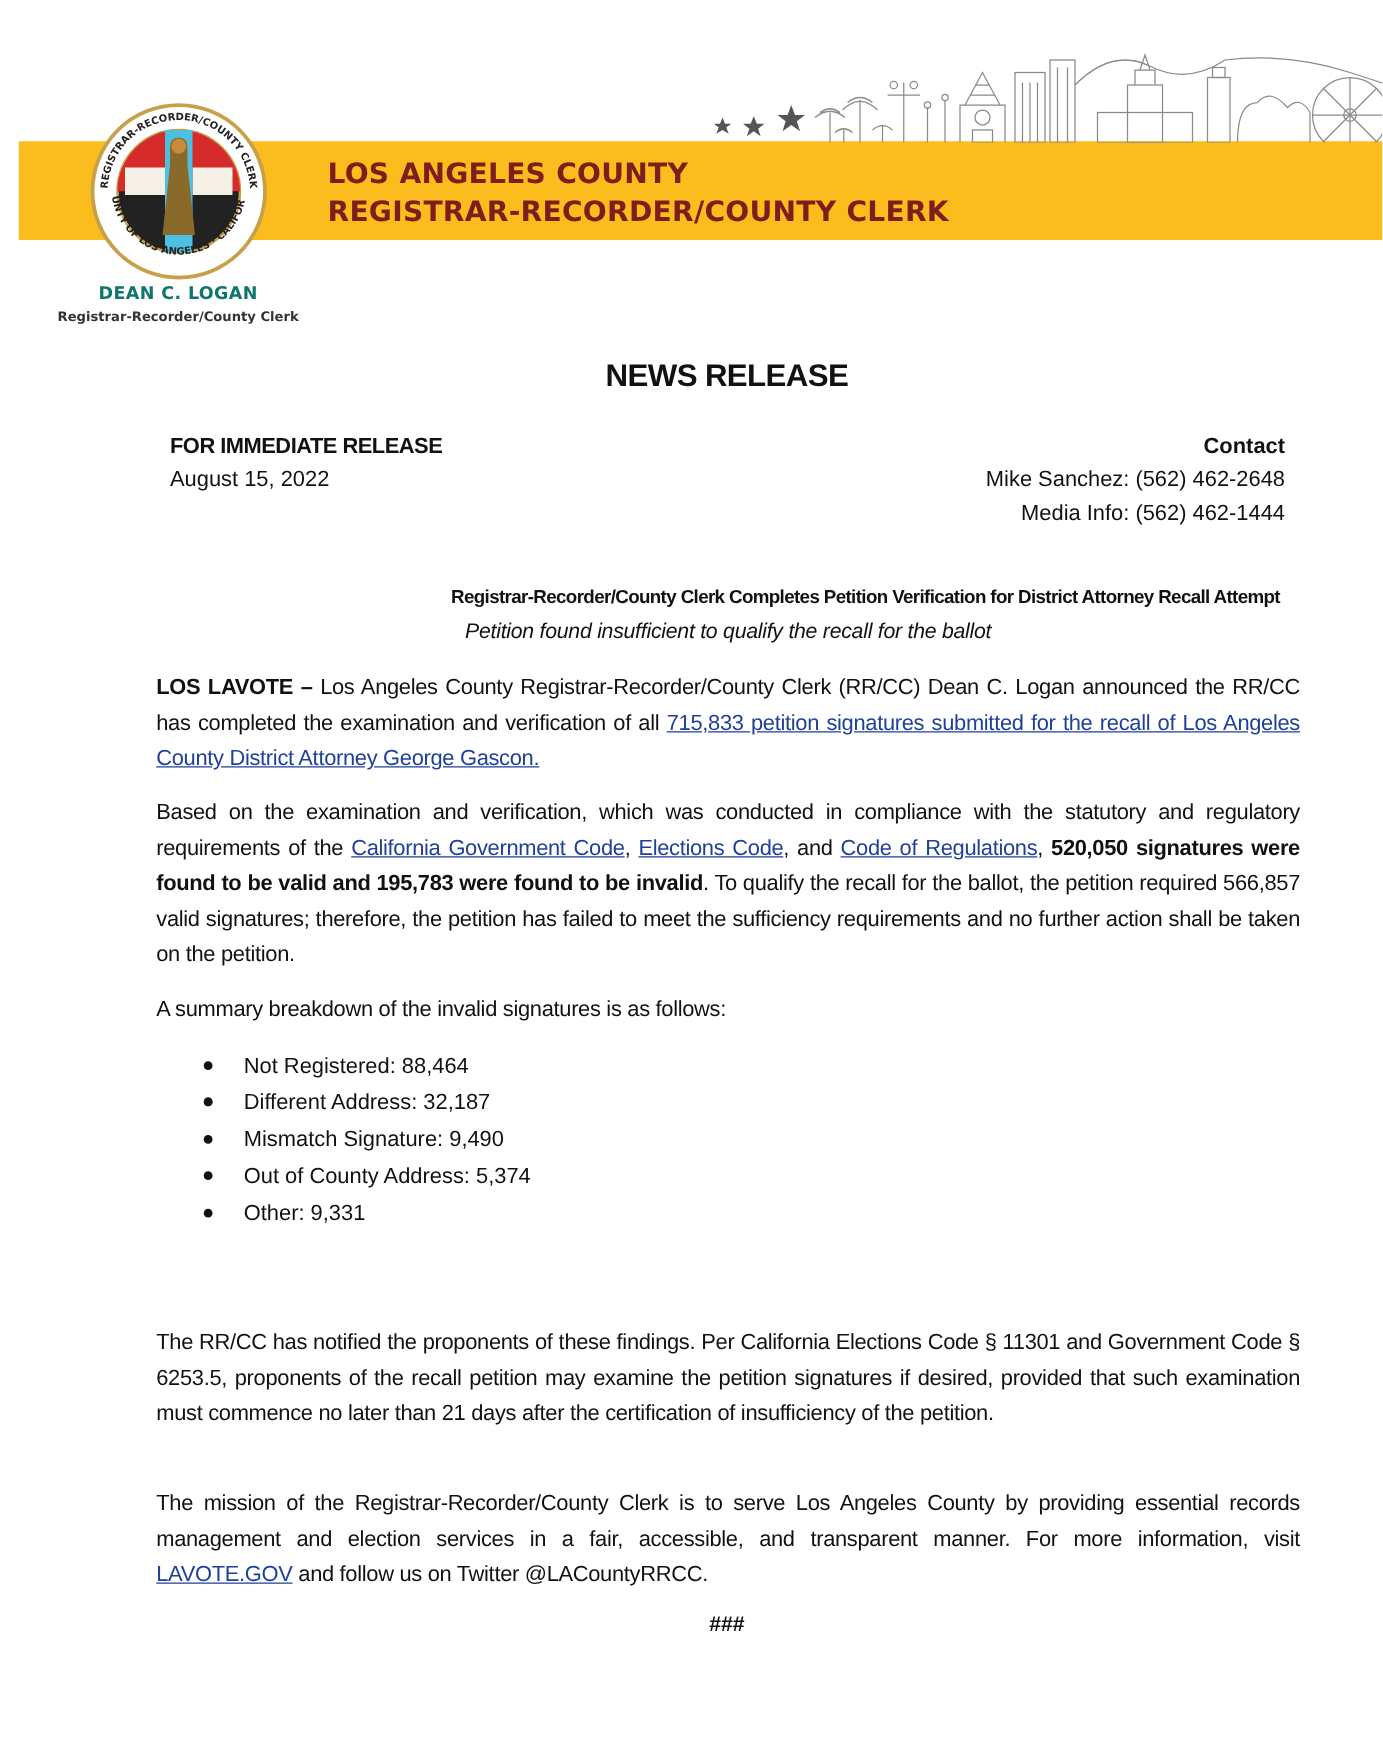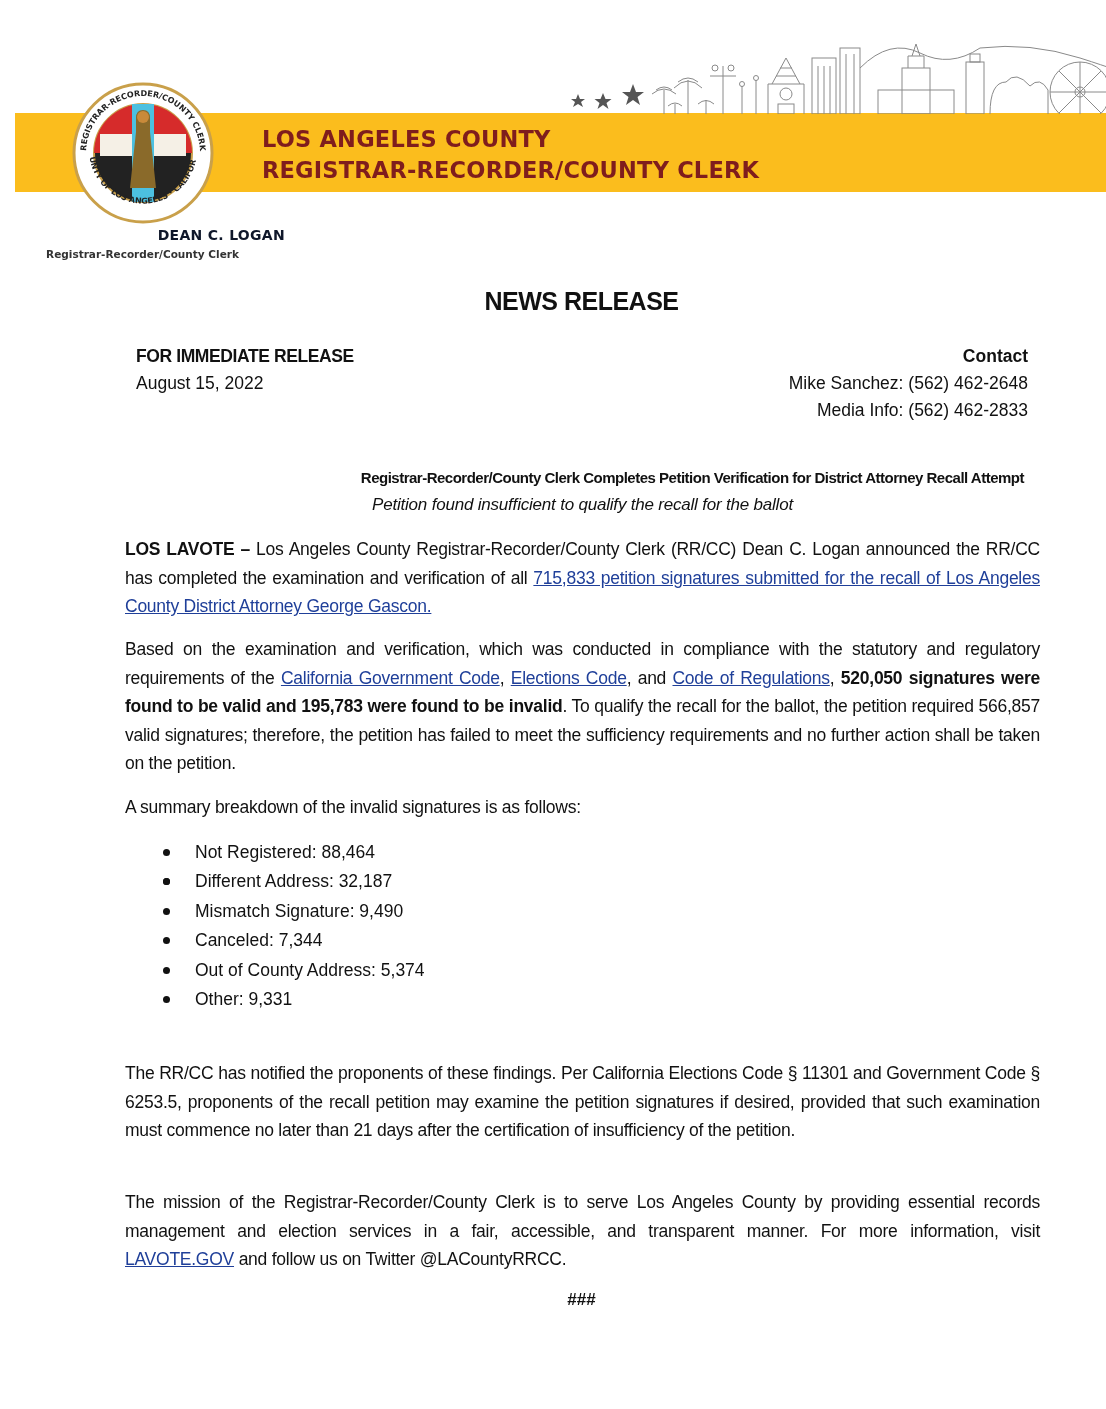--- a/index.html
+++ b/index.html
@@ -12,22 +12,22 @@
       background: #fbbd1d;
     }
     .banner-title {
       position: absolute; left: 262px; top: 124px;
       font-family: "DejaVu Sans", sans-serif; font-weight: bold;
       font-size: 22.5px; line-height: 31px; color: #7f1d1d; letter-spacing: 0.2px;
     }
     .skyline { position: absolute; left: 560px; top: 18px; width: 546px; height: 96px; }
     .seal { position: absolute; left: 72px; top: 82px; width: 142px; height: 142px; }
     .official-name {
-      position: absolute; left: 0; width: 285px; top: 227px; text-align: right;
-      font-family: "DejaVu Sans", sans-serif; font-weight: bold; font-size: 14px; color: #0f172a;
+      position: absolute; left: 0; width: 285px; top: 227px; text-align: center;
+      font-family: "DejaVu Sans", sans-serif; font-weight: bold; font-size: 14px; color: #0f766e;
       letter-spacing: 0.3px;
     }
     .official-title {
       position: absolute; left: 0; width: 285px; top: 248px; text-align: center;
       font-family: "DejaVu Sans", sans-serif; font-weight: bold; font-size: 10.5px; color: #333;
     }
 
     
     .news-title {
       position: absolute; left: 0; width: 1163px; top: 287px; text-align: center;
@@ -172,38 +172,37 @@
 <div class="news-title">NEWS RELEASE</div>
 
 <div class="release-block">
   <div class="label">FOR IMMEDIATE RELEASE</div>
   <div>August 15, 2022</div>
 </div>
 
 <div class="contact-block">
   <div class="label">Contact</div>
   <div>Mike Sanchez: (562) 462-2648</div>
-  <div>Media Info: (562) 462-2833</div>
+  <div>Media Info: (562) 462-1444</div>
 </div>
 
 <div class="headline">Registrar-Recorder/County Clerk Completes Petition Verification for District Attorney Recall Attempt</div>
 <div class="subhead">Petition found insufficient to qualify the recall for the ballot</div>
 
 <div class="para p1"><b>LOS LAVOTE –</b><span> Los Angeles County Registrar-Recorder/County Clerk (RR/CC) Dean C. Logan announced the RR/CC has completed the examination and verification of all </span><a class="link" href="#">715,833 petition signatures submitted for the recall of Los Angeles County District Attorney George Gascon.</a></div>
 
 <div class="para p2"><span>Based on the examination and verification, which was conducted in compliance with the statutory and regulatory requirements of the </span><a class="link" href="#">California Government Code</a><span>, </span><a class="link" href="#">Elections Code</a><span>, and </span><a class="link" href="#">Code of Regulations</a><span>, </span><b>520,050 signatures were found to be valid and 195,783 were found to be invalid</b><span>. To qualify the recall for the ballot, the petition required 566,857 valid signatures; therefore, the petition has failed to meet the sufficiency requirements and no further action shall be taken on the petition.</span></div>
 
 <div class="para p3">A summary breakdown of the invalid signatures is as follows:</div>
 
 <ul class="bullets">
   <li><span class="dot"></span><span>Not Registered: 88,464</span></li>
   <li><span class="dot"></span></li>
   <li><span class="dot"></span><span>Different Address: 32,187</span></li>
   <li><span class="dot"></span><span>Mismatch Signature: 9,490</span></li>
-  <li><span class="dot"></span><span>Canceled: 7,344</span></li>
   <li><span class="dot"></span><span>Out of County Address: 5,374</span></li>
   <li><span class="dot"></span><span>Other: 9,331</span></li>
 </ul>
 
 <div class="para p4">The RR/CC has notified the proponents of these findings. Per California Elections Code § 11301 and Government Code § 6253.5, proponents of the recall petition may examine the petition signatures if desired, provided that such examination must commence no later than 21 days after the certification of insufficiency of the petition.</div>
 
 <div class="para p5"><span>The mission of the Registrar-Recorder/County Clerk is to serve Los Angeles County by providing essential records management and election services in a fair, accessible, and transparent manner. For more information, visit </span><a class="link" href="#">LAVOTE.GOV</a><span> and follow us on Twitter @LACountyRRCC.</span></div>
 
 <div class="endmark">###</div>
 

